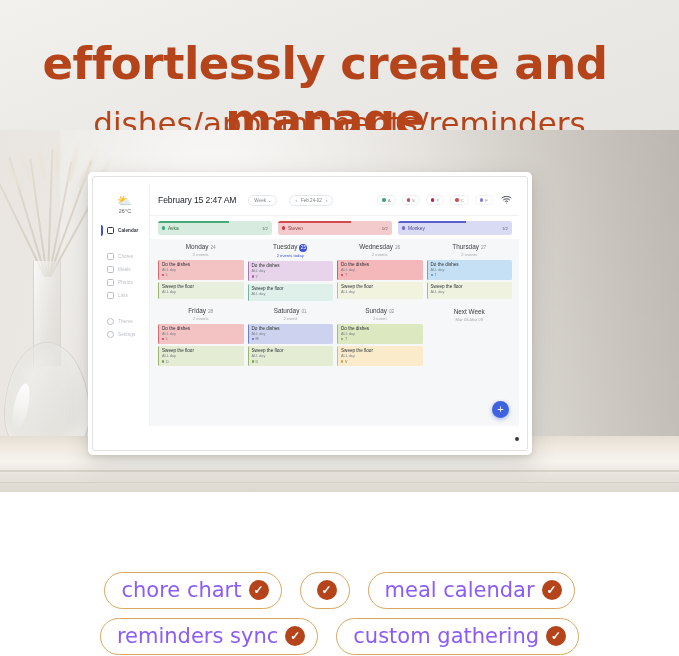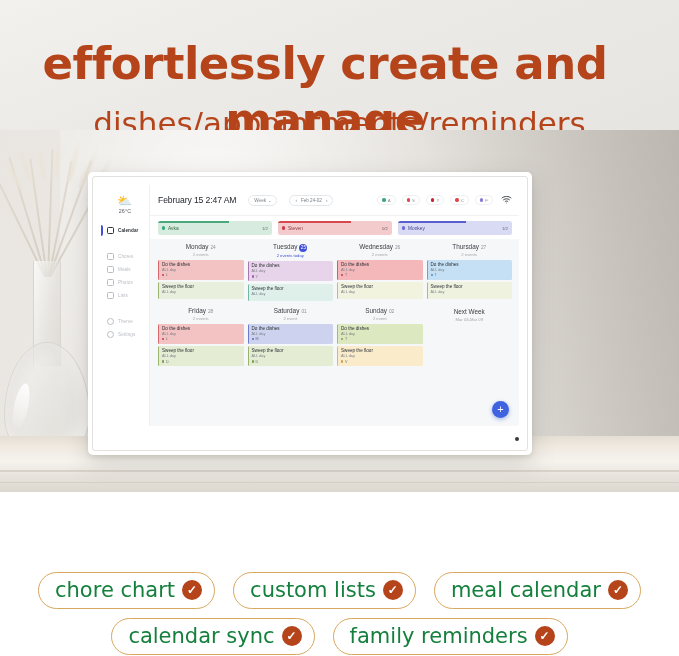--- a/index.html
+++ b/index.html
@@ -250,21 +250,21 @@
   .pill-row { display: flex; justify-content: center; gap: 18px; }
   .pill-row.r1 { padding-top: 10px; }
   .pill-row.r2 { padding-top: 9px; }
   .pill {
     display: inline-flex; align-items: center; gap: 7px;
     border: 1.6px solid #d9a85f; border-radius: 20px;
     padding: 4px 12px 5px 16px;
     background: #fff;
   }
   .pill-label {
-    font-size: 21px; color: #15803d; line-height: 26px;
+    font-size: 21px; color: #8b5cf6; line-height: 26px;
     font-family: "DejaVu Sans", sans-serif;
   }
   .check {
     width: 20px; height: 20px; border-radius: 50%;
     background: #b5441a; color: #fff; flex: 0 0 20px;
     display: flex; align-items: center; justify-content: center;
     font-size: 12px; line-height: 12px; font-weight: 700;
   }
 </style>
 </head>
@@ -598,33 +598,32 @@
   </div>
 
 
   <div class="pills">
     <div class="pill-row r1">
       <div class="pill">
         <span class="pill-label">chore chart</span>
         <span class="check">✓</span>
       </div>
       <div class="pill">
-        <span class="pill-label">custom lists</span>
         <span class="check">✓</span>
       </div>
       <div class="pill">
         <span class="pill-label">meal calendar</span>
         <span class="check">✓</span>
       </div>
     </div>
     <div class="pill-row r2">
       <div class="pill">
-        <span class="pill-label">calendar sync</span>
+        <span class="pill-label">reminders sync</span>
         <span class="check">✓</span>
       </div>
       <div class="pill">
-        <span class="pill-label">family reminders</span>
+        <span class="pill-label">custom gathering</span>
         <span class="check">✓</span>
       </div>
     </div>
   </div>
 
 </div>
 
 </body></html>

